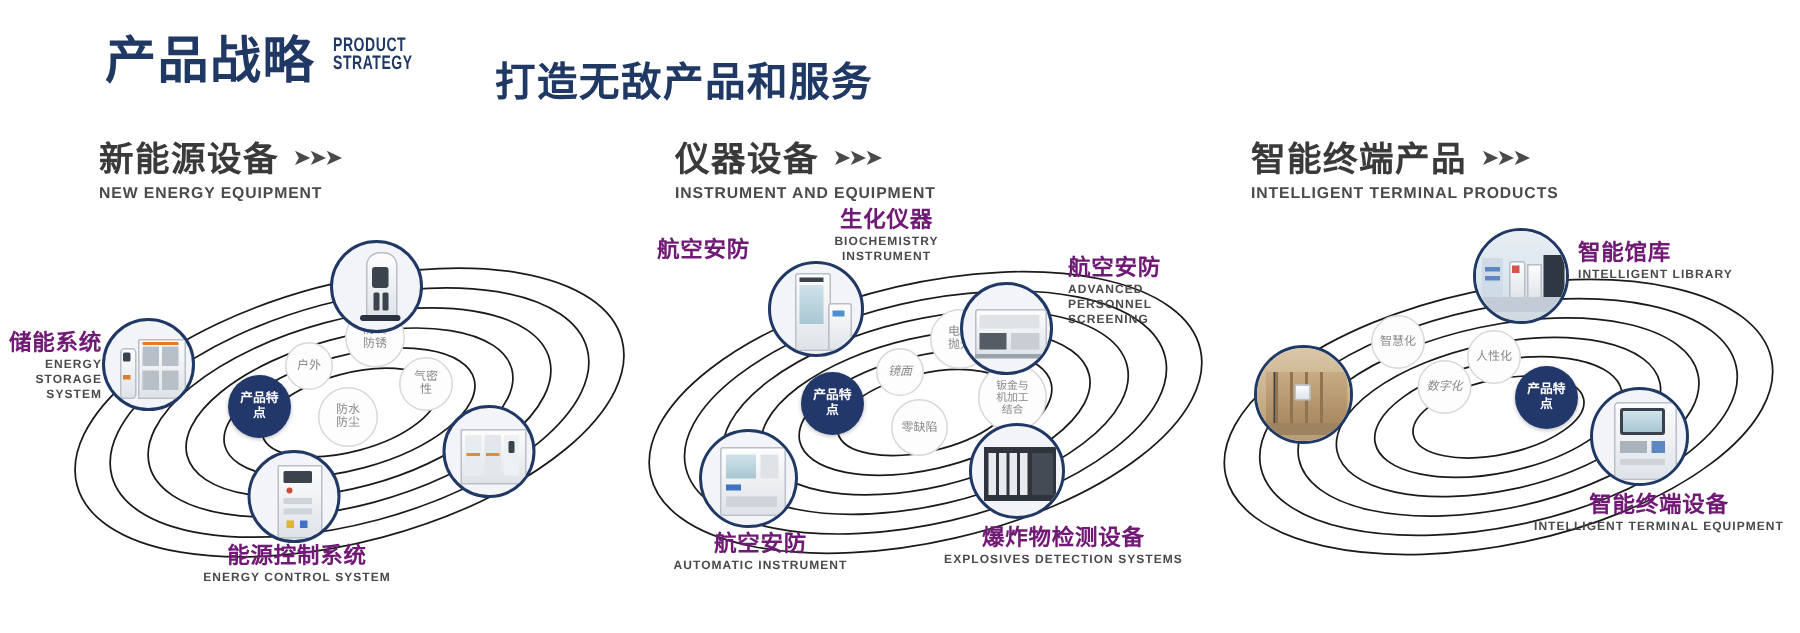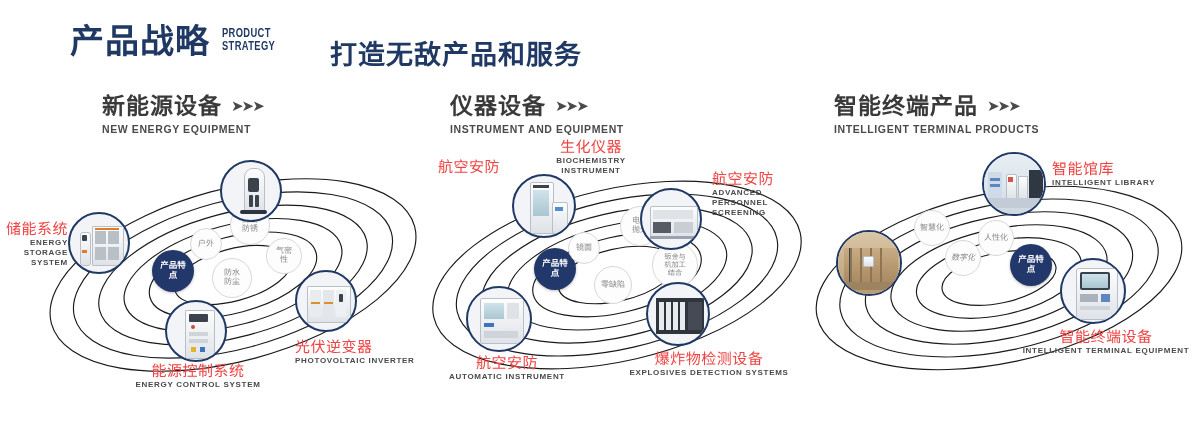--- a/index.html
+++ b/index.html
@@ -6,21 +6,21 @@
   html,body{margin:0;padding:0;}
   body{
     width:1200px;height:422px;
     background:#ffffff;
     font-family:"Liberation Sans","DejaVu Sans",sans-serif;
     overflow:hidden;position:relative;
   }
   .page{position:absolute;inset:0;}
 
   
-  .header{position:absolute;left:70px;top:24px;display:flex;align-items:center;gap:0;}
+  .header{position:absolute;left:70px;top:24px;display:flex;align-items:flex-start;gap:0;}
   .title-cn{
     font-size:34px;font-weight:bold;color:#1f3864;letter-spacing:1px;
     line-height:1;white-space:nowrap;
   }
   .title-en{
     margin-left:12px;margin-bottom:3px;
     font-size:13px;font-weight:bold;color:#1f3864;
     line-height:0.95;letter-spacing:0.5px;
     transform:scaleX(0.72);transform-origin:left bottom;
     white-space:nowrap;
@@ -65,21 +65,21 @@
     text-align:center;color:#8a8a8a;font-size:8px;line-height:1.12;
     box-sizing:border-box;
   }
   .bub.core{
     background:#22386b;border:none;color:#fff;font-weight:bold;font-size:8.5px;
     box-shadow:0 1px 3px rgba(0,0,0,.25);
   }
 
   
   .cap{position:absolute;white-space:nowrap;}
-  .cap .cn{font-size:15px;font-weight:normal;color:#ef4444;letter-spacing:.5px;line-height:1.15;}
+  .cap .cn{font-size:15px;font-weight:bold;color:#701a75;letter-spacing:.5px;line-height:1.15;}
   .cap .en{font-size:8px;font-weight:bold;color:#4a4a4a;letter-spacing:.7px;line-height:1.25;margin-top:1px;}
   .cap.r{text-align:right;}
   .cap.c{text-align:center;}
   .cap.l{text-align:left;}
 
   
   .dev{position:absolute;}
   .scr{position:absolute;background:#9aa3ad;}
   .bodyw{position:absolute;background:linear-gradient(180deg,#fdfdfd,#dfe3e8);border:1px solid #b9bfc7;}
   .dark{position:absolute;background:#3d434c;}
@@ -93,21 +93,21 @@
 
   <div class="header">
     <div class="title-cn">产品战略</div>
     <div class="title-en">
       <div>PRODUCT</div>
       <div>STRATEGY</div>
     </div>
   </div>
   <div class="title-slogan">打造无敌产品和服务</div>
 
-  <div class="sec-head" style="left:66px;top:94px;margin-left:36px;">
+  <div class="sec-head" style="left:66px;top:94px;">
     <div class="sec-cn">
       <span>新能源设备</span>
       <span class="chev">➤➤➤</span>
     </div>
     <div class="sec-en">NEW ENERGY EQUIPMENT</div>
   </div>
 
   <div class="sec-head" style="left:450px;top:94px;">
     <div class="sec-cn">
       <span>仪器设备</span>
@@ -183,24 +183,20 @@
       <div class="art">
         <div class="bodyw" style="left:10px;top:14px;width:42px;height:35px;border-radius:1px;"></div>
         <div class="scr" style="left:13px;top:18px;width:11px;height:27px;background:#e9ecef;"></div>
         <div class="scr" style="left:26px;top:18px;width:11px;height:27px;background:#e3e7ec;"></div>
         <div class="scr" style="left:39px;top:18px;width:10px;height:27px;background:#eef1f4;"></div>
         <div class="dev" style="left:14px;top:30px;width:9px;height:2px;background:#d98f34;"></div>
         <div class="dev" style="left:27px;top:30px;width:9px;height:2px;background:#d98f34;"></div>
         <div class="dark" style="left:42px;top:22px;width:4px;height:8px;border-radius:1px;"></div>
       </div>
     </div>
-    <div class="cap l" style="left:255px;top:188px;width:150px;">
-      <div class="cn">光伏逆变器</div>
-      <div class="en">PHOTOVOLTAIC INVERTER</div>
-    </div>
 
     <div class="node" style="left:125px;top:150px;width:62px;height:62px;">
       <div class="art">
         <div class="bodyw" style="left:18px;top:8px;width:28px;height:47px;border-radius:1px;"></div>
         <div class="dark" style="left:22px;top:12px;width:19px;height:8px;border-radius:1px;"></div>
         <div class="dev" style="left:24px;top:23px;width:4px;height:4px;border-radius:50%;background:#cc4b3a;"></div>
         <div class="scr" style="left:22px;top:30px;width:19px;height:4px;background:#cfd4da;"></div>
         <div class="scr" style="left:22px;top:37px;width:19px;height:4px;background:#cfd4da;"></div>
         <div class="dev" style="left:24px;top:45px;width:5px;height:5px;background:#e0b52c;"></div>
         <div class="dev" style="left:33px;top:45px;width:5px;height:5px;background:#3f73bd;"></div>
@@ -221,21 +217,21 @@
         <ellipse cx="193" cy="125" rx="112" ry="50" transform="rotate(-13 193 125)"></ellipse>
         <ellipse cx="193" cy="125" rx="138" ry="62" transform="rotate(-13 193 125)"></ellipse>
         <ellipse cx="193" cy="125" rx="164" ry="74" transform="rotate(-13 193 125)"></ellipse>
         <ellipse cx="193" cy="125" rx="188" ry="86" transform="rotate(-13 193 125)"></ellipse>
       </g>
     </svg>
 
     <div class="bub core" style="left:110px;top:98px;width:42px;height:42px;">
       <span style="display:block;width:26px;">产品特点</span>
     </div>
-    <div class="bub" style="left:144px;top:82px;width:32px;height:32px;">镜面</div>
+    <div class="bub" style="left:160px;top:82px;width:32px;height:32px;font-style:italic;">镜面</div>
     <div class="bub" style="left:196px;top:56px;width:40px;height:40px;">
       <span style="display:block;width:17px;">电解抛光</span>
     </div>
     <div class="bub" style="left:170px;top:116px;width:38px;height:38px;">零缺陷</div>
     <div class="bub" style="left:228px;top:92px;width:46px;height:46px;">
       <span style="display:block;width:28px;font-size:7.2px;">钣金与机加工结合</span>
     </div>
 
     <div class="node" style="left:88px;top:24px;width:64px;height:64px;">
       <div class="art">

